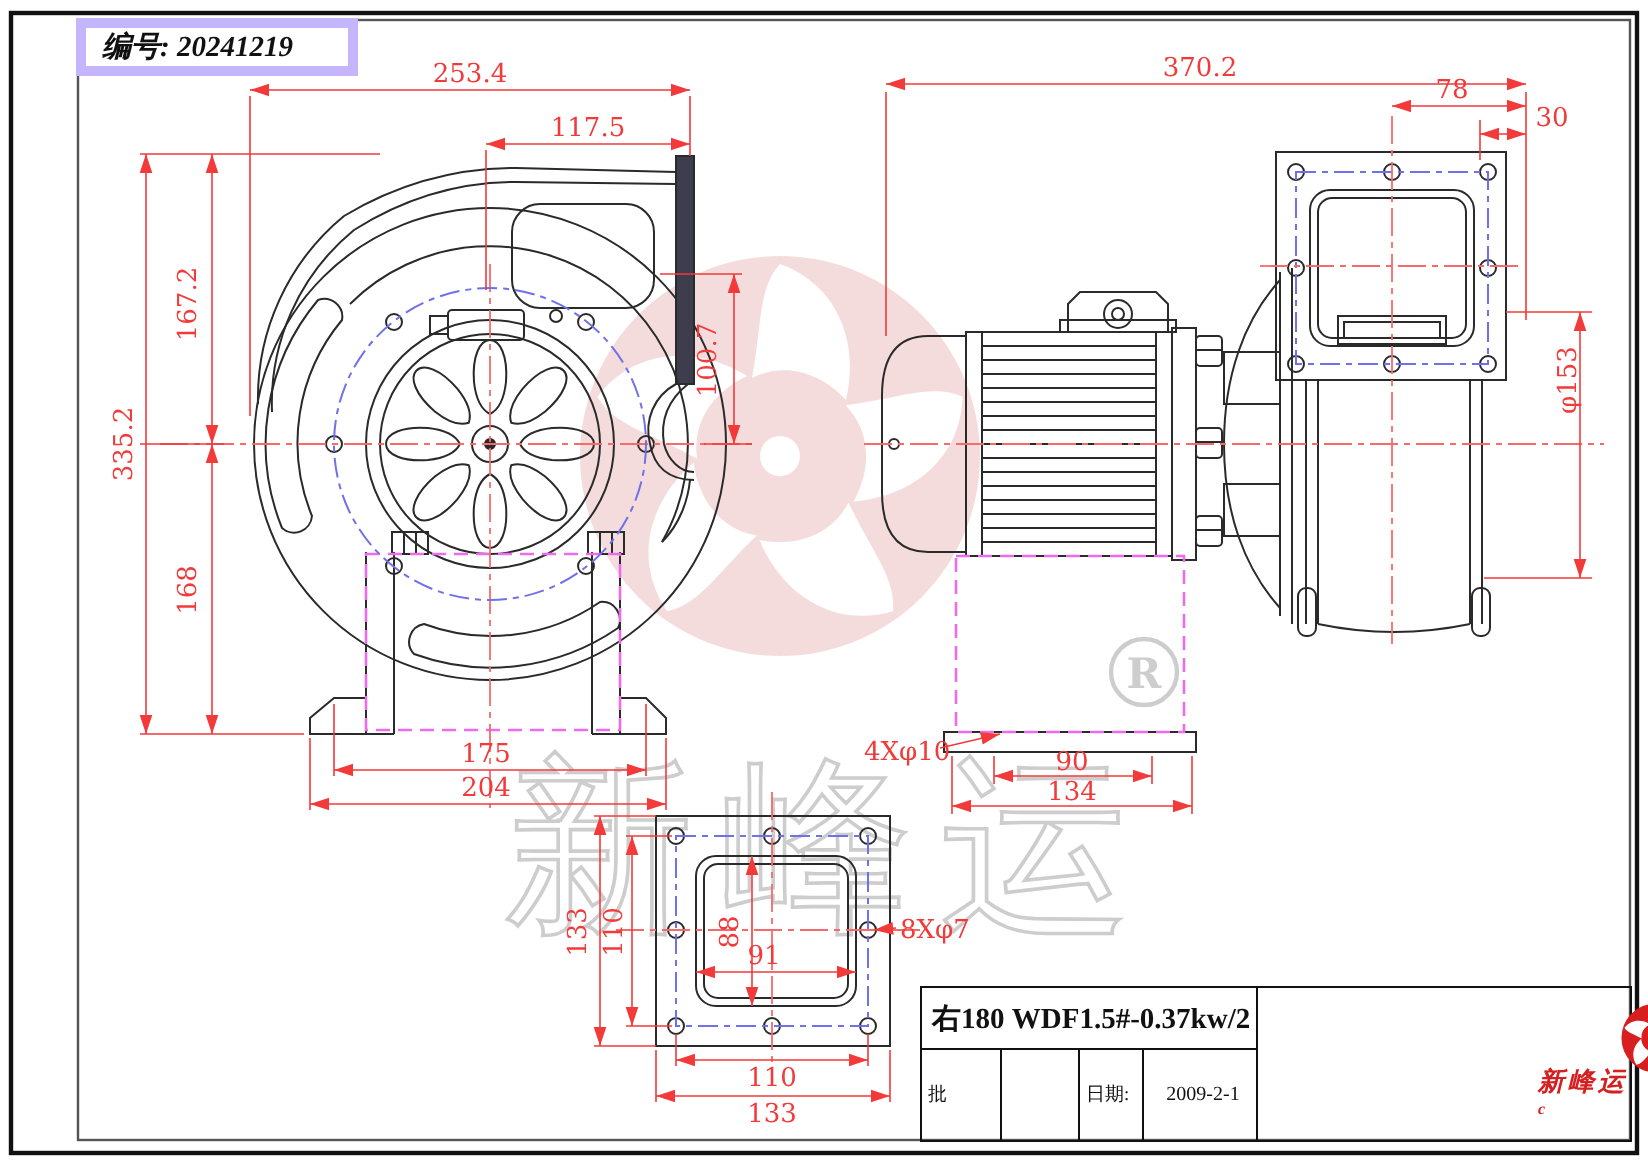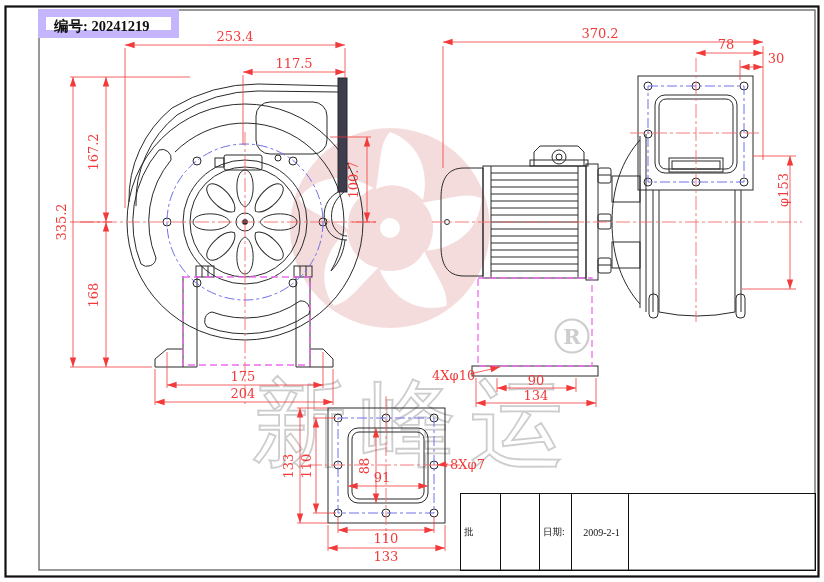--- a/index.html
+++ b/index.html
@@ -1,22 +1,22 @@
 <!DOCTYPE html>
 <html><head>
 <meta charset="utf-8">
 <style>
   html,body{margin:0;padding:0;background:#e8e8e8;}
   .page{position:relative;width:824px;height:582px;background:#ffffff;overflow:hidden;
         font-family:"Liberation Serif", serif;}
   svg text{font-family:"DejaVu Serif", serif;}
   .dt{fill:#f23a3a;font-size:13px;}
-  .serial-box{position:absolute;left:38px;top:9px;width:141px;height:29px;border:8px solid #c4b5fd;
-        box-sizing:border-box;display:flex;align-items:flex-start;padding-left:8px;
-        font-size:14.5px;font-weight:bold;color:#111;background:transparent;}
+  .serial-box{position:absolute;left:38px;top:9px;width:141px;height:29px;border:5px solid #c4b5fd;
+        box-sizing:border-box;display:flex;align-items:flex-end;padding-left:8px;
+        font-size:14.5px;font-weight:bold;color:#111;background:transparent;font-style:italic;}
   
   .tb{position:absolute;left:460px;top:493px;width:356px;height:78px;border:1.6px solid #111;
       box-sizing:border-box;display:flex;background:transparent;color:#111;}
   .tb-left{width:168px;border-right:1.6px solid #111;box-sizing:border-box;display:flex;flex-direction:column;}
   .tb-title{height:31px;border-bottom:1.4px solid #111;box-sizing:border-box;display:flex;align-items:center;
       padding-left:5px;font-size:14.5px;font-weight:bold;letter-spacing:0px;white-space:nowrap;}
   .tb-row{height:15px;border-bottom:1.4px solid #111;box-sizing:border-box;display:flex;font-size:9.5px;}
   .tb-row:last-child{border-bottom:none;flex:1;}
   .tb-c{border-right:1.4px solid #111;box-sizing:border-box;padding-left:3px;display:flex;align-items:center;}
   .c1{width:40px;} .c2{flex:1;} .c3{width:32px;} .c4{width:26px;border-right:none;}
@@ -265,22 +265,34 @@
 </svg>
 
 
 <div class="serial-box">
   <span>编号: 20241219</span>
 </div>
 
 
 <div class="tb">
   <div class="tb-left">
+    <div class="tb-title">右180 WDF1.5#-0.37kw/2</div>
     <div class="tb-row">
       <div class="tb-c c1">批</div>
       <div class="tb-c c2"></div>
       <div class="tb-c c3 c3d">日期:</div>
       <div class="tb-c c4d">2009-2-1</div>
     </div>
   </div>
+  <div class="tb-logo">
+    <svg class="logo-svg" width="38" height="38" viewBox="-110 -110 220 220">
+      <use href="#fanlogo" style="color:#d81e1e"></use>
+    </svg>
+    <div class="brand-script">
+      <span>新峰运</span><sup>c</sup>
+    </div>
+
+    <div class="site site1">网站：不锈钢风机.网址</div>
+    <div class="site site2">www.xinyunfj.com</div>
+  </div>
 </div>
 
 </div>
 
 </body></html>

